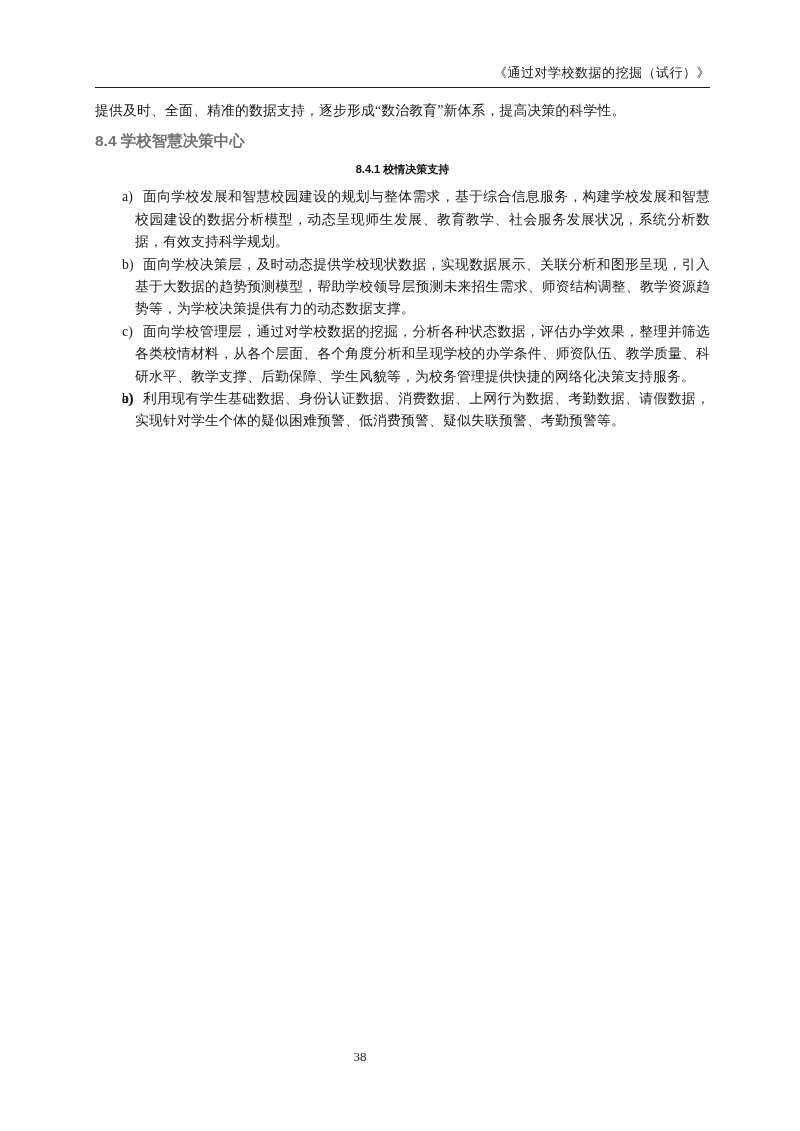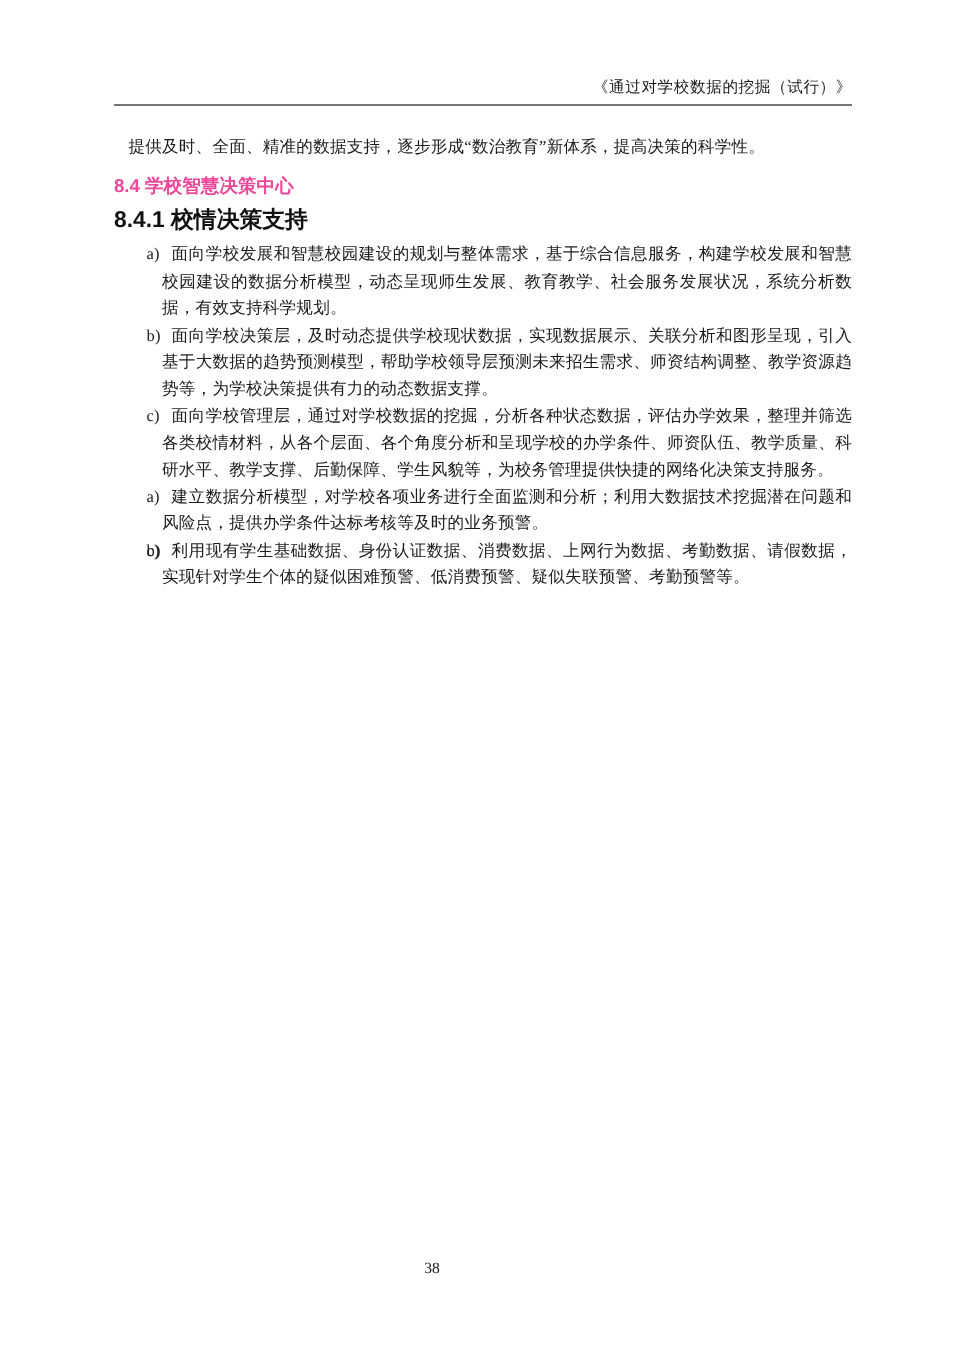--- a/index.html
+++ b/index.html
@@ -32,44 +32,45 @@
     line-height: 18px;
     letter-spacing: 0.5px;
     padding-bottom: 5px;
     border-bottom: 1px solid #1a1a1a;
   }
   
   .doc-main {
     padding-top: 12px;
   }
   p.body-text {
-    margin: 12px;
+    margin: 0;
     font-size: 13.8px;
     line-height: 22.4px;
     text-align: justify;
     letter-spacing: 0.2px;
   }
   p.body-text.indent {
     text-indent: 28px;
   }
   h2.sec-heading {
     margin: 9px 0 9px 0;
     font-family: "Liberation Sans", "DejaVu Sans", sans-serif;
     font-weight: 700;
     font-size: 15.5px;
     line-height: 20px;
-    color: #ec4899;
+    color: #737373;
   }
   h3.subsec-heading {
     margin: 8px 0 8px 0;
     font-family: "Liberation Sans", "DejaVu Sans", sans-serif;
     font-weight: 700;
-    font-size: 19px;
+    font-size: 11px;
     line-height: 18px;
     color: #111111;
+    text-align: center;
   }
   .alpha-list {
     margin: 0;
   }
   .list-item {
     position: relative;
     margin: 0;
     padding-left: 40px;
     text-indent: 8px;
     font-size: 13.8px;
@@ -126,21 +127,20 @@
       <div class="list-item">
         <span class="item-label">c)</span>
         <span class="item-text">面向学校管理层，通过对学校数据的挖掘，分析各种状态数据，评估办学效果，整理并筛选各类校情材料，从各个层面、各个角度分析和呈现学校的办学条件、师资队伍、教学质量、科研水平、教学支撑、后勤保障、学生风貌等，为校务管理提供快捷的网络化决策支持服务。</span>
       </div>
     </div>
 
 
     <div class="alpha-list">
       <div class="list-item">
         <span class="item-label">a)</span>
-        <span class="item-text">建立数据分析模型，对学校各项业务进行全面监测和分析；利用大数据技术挖掘潜在问题和风险点，提供办学条件达标考核等及时的业务预警。</span>
       </div>
       <div class="list-item">
         <span class="item-label">b)</span>
       </div>
       <div class="list-item">
         <span class="item-label">c)</span>
         <span class="item-text">利用现有学生基础数据、身份认证数据、消费数据、上网行为数据、考勤数据、请假数据，实现针对学生个体的疑似困难预警、低消费预警、疑似失联预警、考勤预警等。</span>
       </div>
     </div>
 

